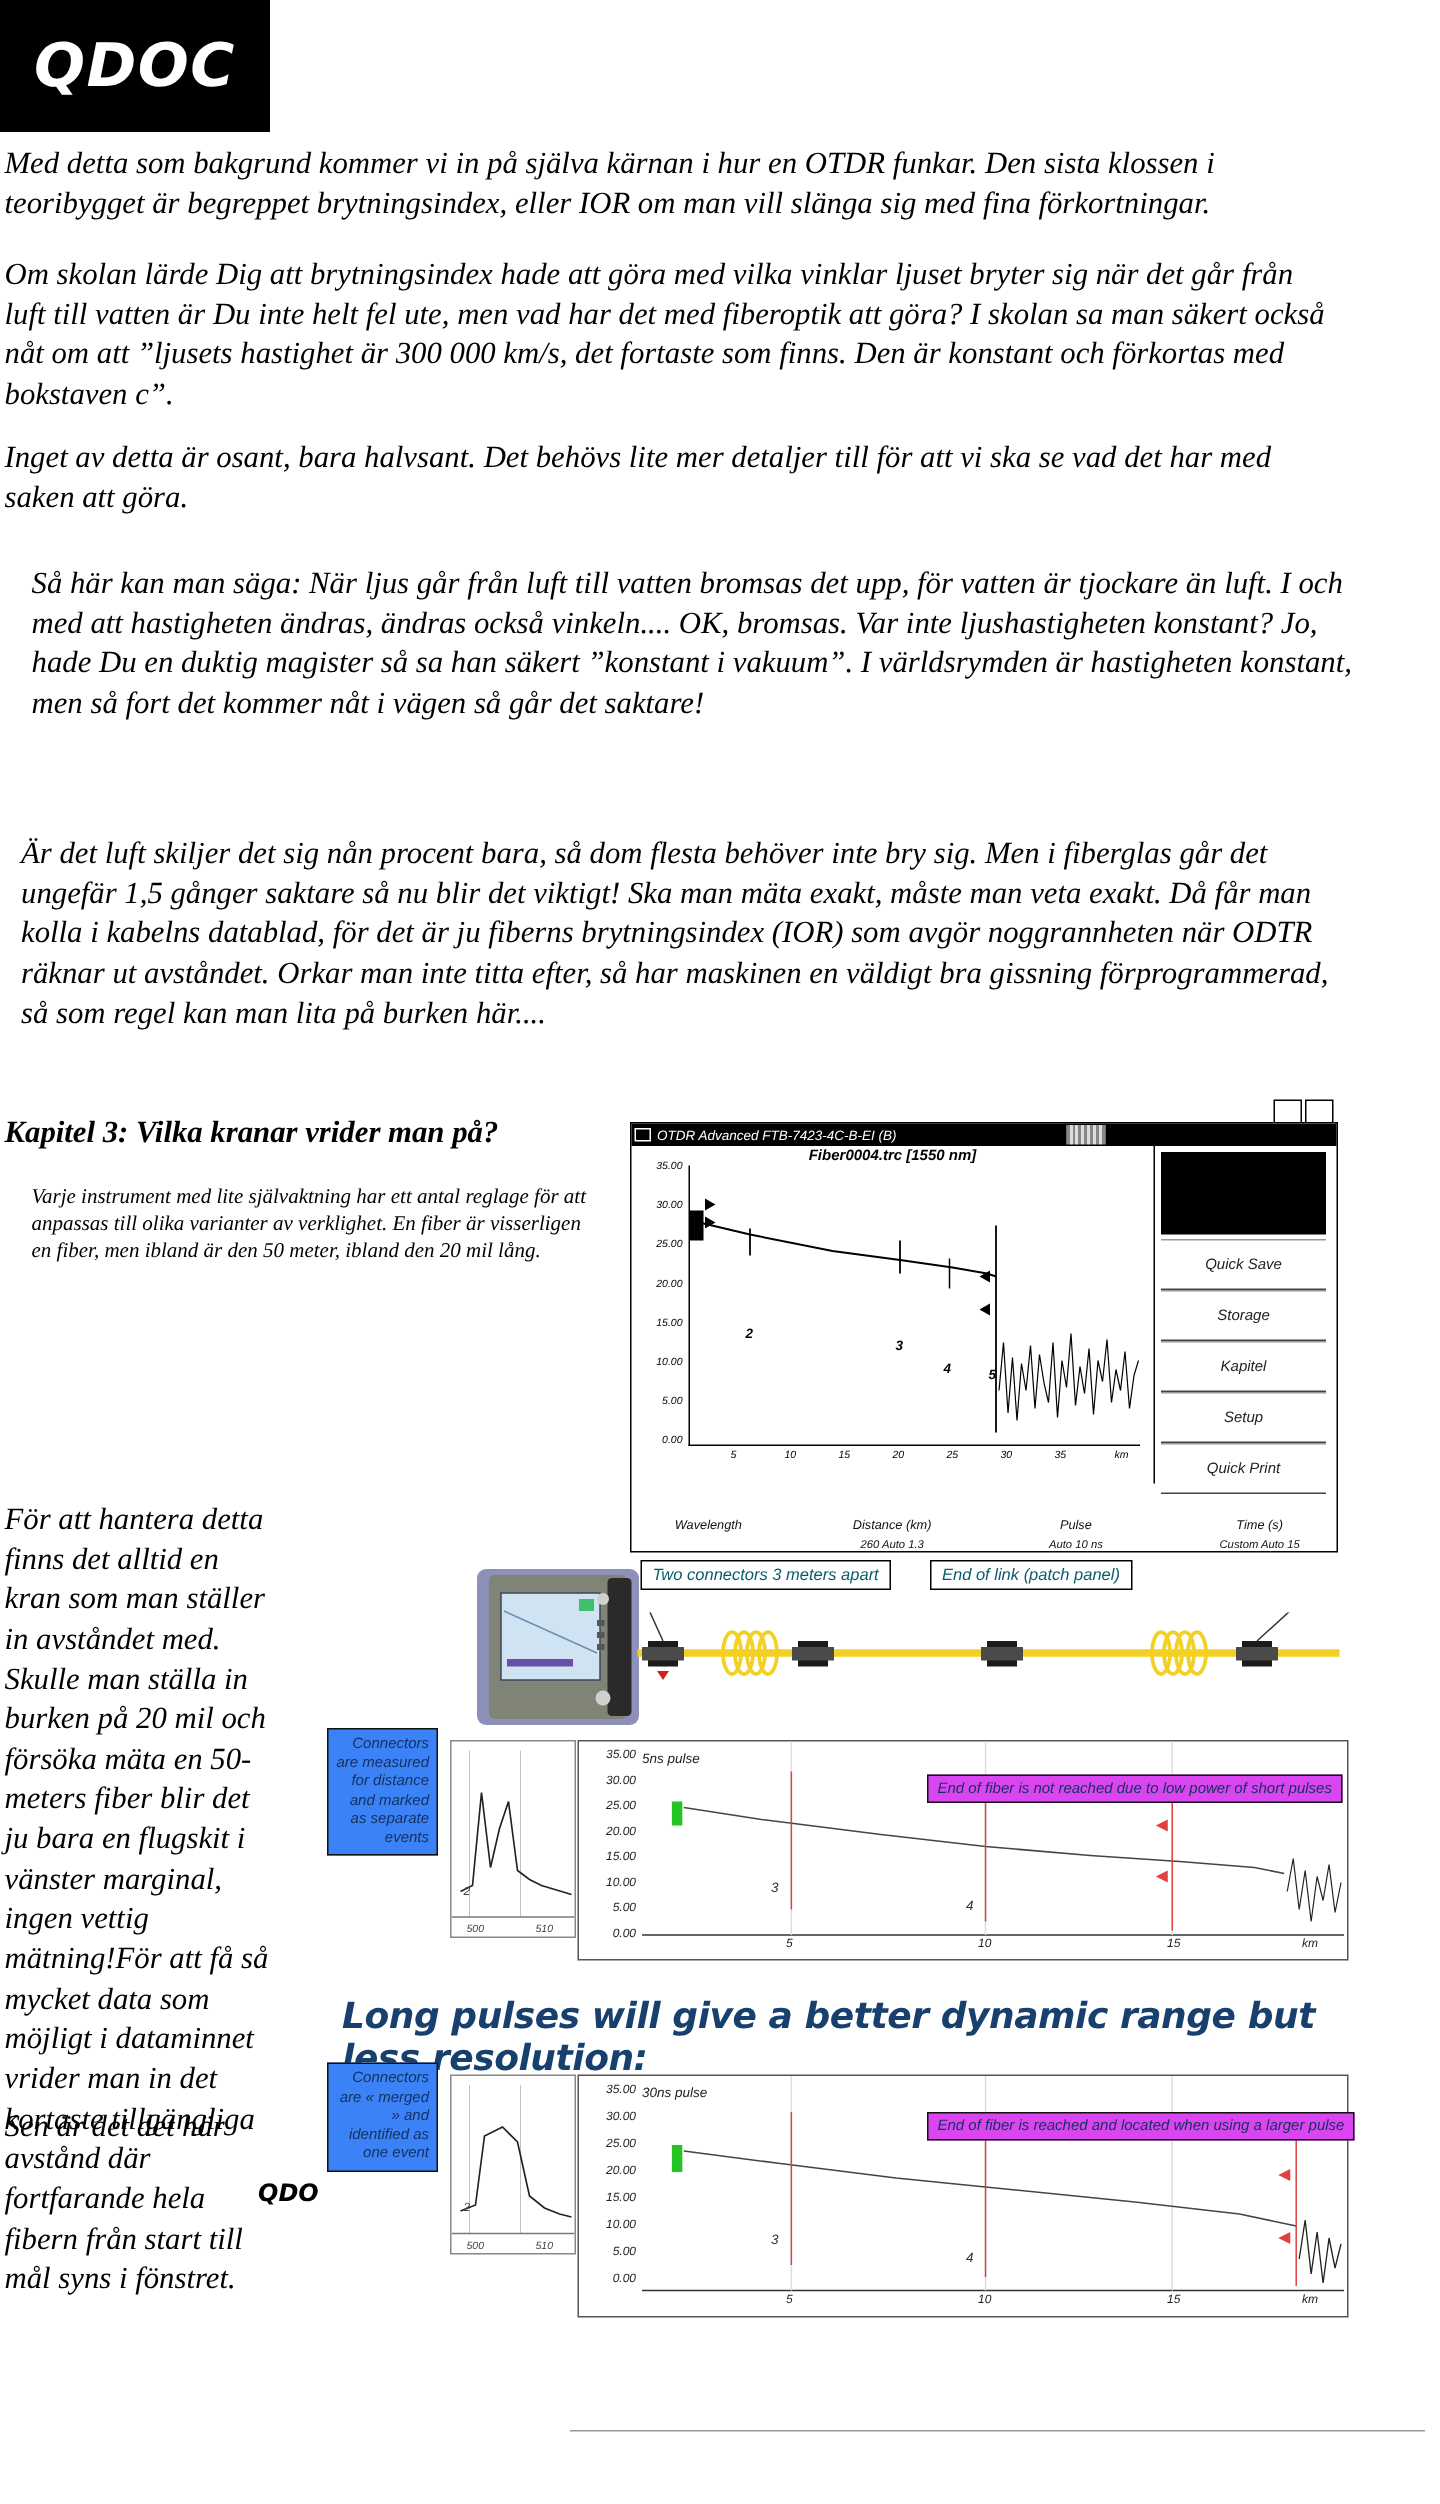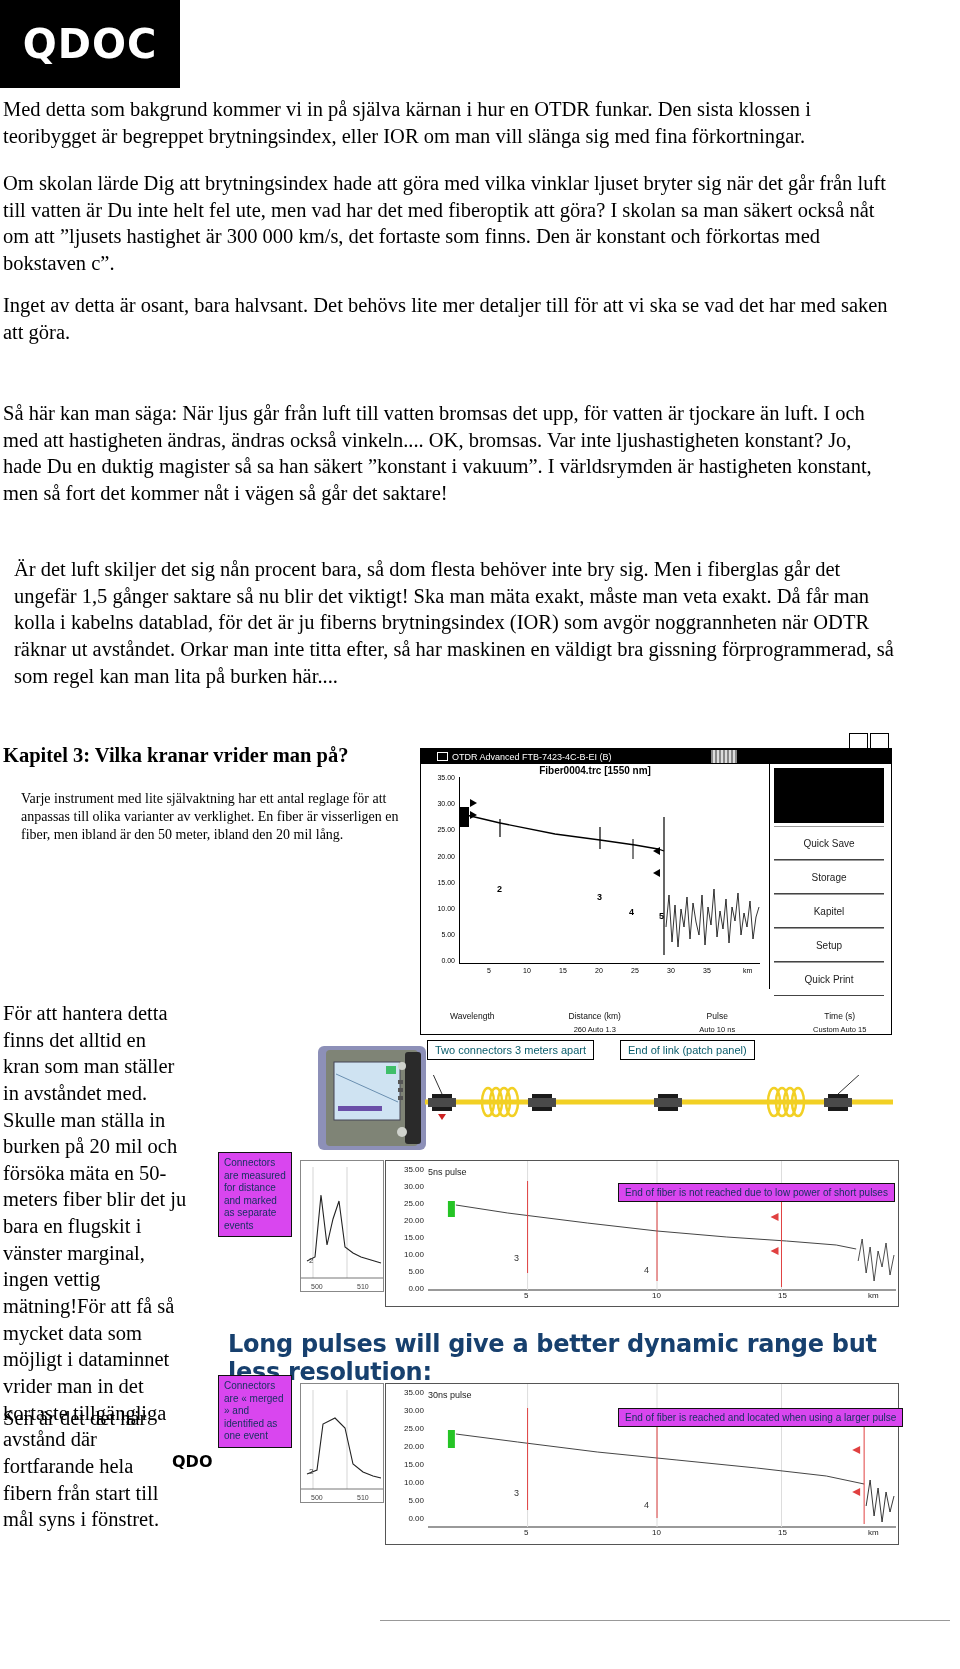--- a/index.html
+++ b/index.html
@@ -1,41 +1,41 @@
 <!DOCTYPE html>
 <html><head>
 <meta charset="utf-8">
 <style>
   html,body{margin:0;padding:0;background:#fff;}
   body{width:960px;height:1669px;position:relative;font-family:"Liberation Serif",serif;color:#000;}
-  .page{position:relative;width:960px;height:1669px;overflow:hidden;}
+  .page{position:relative;width:960px;height:1669px;overflow:hidden;font-style:italic;}
 
   
   .logo-box{position:absolute;left:0;top:0;width:180px;height:88px;background:#000;}
   .logo-text{position:absolute;left:0;top:0;width:180px;height:88px;display:flex;align-items:center;justify-content:center;
     color:#fff;font-family:"DejaVu Sans",sans-serif;font-weight:bold;font-size:40px;letter-spacing:1px;}
 
   
   .body-text{position:absolute;left:3px;width:890px;font-size:20.5px;line-height:1.30;text-align:left;}
   .p1{top:96px;}
   .p2{top:170px;}
   .p3{top:292px;}
-  .p4{top:400px;}
+  .p4{top:376px;margin-left:18px;}
   .p5{top:556px;margin-left:11px;}
 
   .kapitel{position:absolute;left:3px;top:742px;width:380px;font-size:20.5px;font-weight:bold;line-height:1.28;}
   .col-left{position:absolute;left:21px;top:790px;width:380px;font-size:14px;line-height:1.30;}
   .col-narrow{position:absolute;left:3px;top:1000px;width:184px;font-size:20.5px;line-height:1.30;}
   .sen{position:absolute;left:3px;top:1405px;width:300px;font-size:20.5px;line-height:1.30;}
   .qdo-bottom{position:absolute;left:172px;top:1452px;font-family:"DejaVu Sans",sans-serif;font-weight:bold;font-size:16px;}
 
   
   .otdr-win{position:absolute;left:420px;top:748px;width:470px;height:285px;background:#fff;border:1px solid #000;}
   .otdr-title{height:15px;background:#000;color:#fff;font-family:"Liberation Sans",sans-serif;font-size:9px;
-    display:flex;align-items:center;padding-left:16px;position:relative;}
+    display:flex;align-items:center;padding-left:2px;position:relative;}
   .otdr-ico{width:11px;height:9px;background:#fff;margin-right:4px;position:relative;}
   .otdr-ico::after{content:"";position:absolute;left:1px;top:1px;width:9px;height:7px;background:#000;}
   .grip{position:absolute;left:290px;top:1px;width:26px;height:13px;
     background:repeating-linear-gradient(90deg,#888 0 2px,#ddd 2px 4px);}
   .winbtns{position:absolute;right:2px;top:-16px;display:flex;gap:2px;}
   .winbtn{width:17px;height:14px;border:1px solid #000;background:#fff;font-family:"Liberation Sans",sans-serif;
     font-size:10px;display:flex;align-items:center;justify-content:center;line-height:1;}
 
   .otdr-body{display:flex;height:245px;}
   .chart-area{position:relative;width:348px;height:225px;border-right:1px solid #000;}
@@ -60,22 +60,22 @@
   .fcell{flex:1;text-align:center;}
   .fval{font-size:7.5px;margin-top:4px;}
 
   
   .device{position:absolute;left:310px;top:1040px;width:130px;height:118px;}
   .callout{position:absolute;border:1.5px solid #000;background:#fff;color:#0a5c6b;
     font-family:"Liberation Sans",sans-serif;font-size:11px;padding:3px 7px;white-space:nowrap;}
   .co1{left:427px;top:1040px;}
   .co2{left:620px;top:1040px;}
 
-  .note-box{position:absolute;border:1.5px solid #111;background:#d946ef;color:#13305e;
-    font-family:"Liberation Sans",sans-serif;font-size:10px;text-align:left;padding:4px 5px;line-height:1.25;}
+  .note-box{position:absolute;border:1.5px solid #111;background:#3b82f6;color:#13305e;
+    font-family:"Liberation Sans",sans-serif;font-size:10px;text-align:right;padding:4px 5px;line-height:1.25;}
   .nb1{left:218px;top:1152px;width:62px;}
   .nb2{left:218px;top:1375px;width:62px;}
 
   .minitrace{position:absolute;border:1px solid #888;background:#fff;}
   .mt1{left:300px;top:1160px;width:82px;height:130px;}
   .mt2{left:300px;top:1383px;width:82px;height:118px;}
   .mt-lab{position:absolute;bottom:1px;font-family:"Liberation Sans",sans-serif;font-size:7px;color:#444;}
   .mt-num{position:absolute;left:8px;bottom:26px;font-family:"Liberation Sans",sans-serif;font-size:8px;color:#444;}
 
   .bigtrace{position:absolute;border:1px solid #555;background:#fff;}

